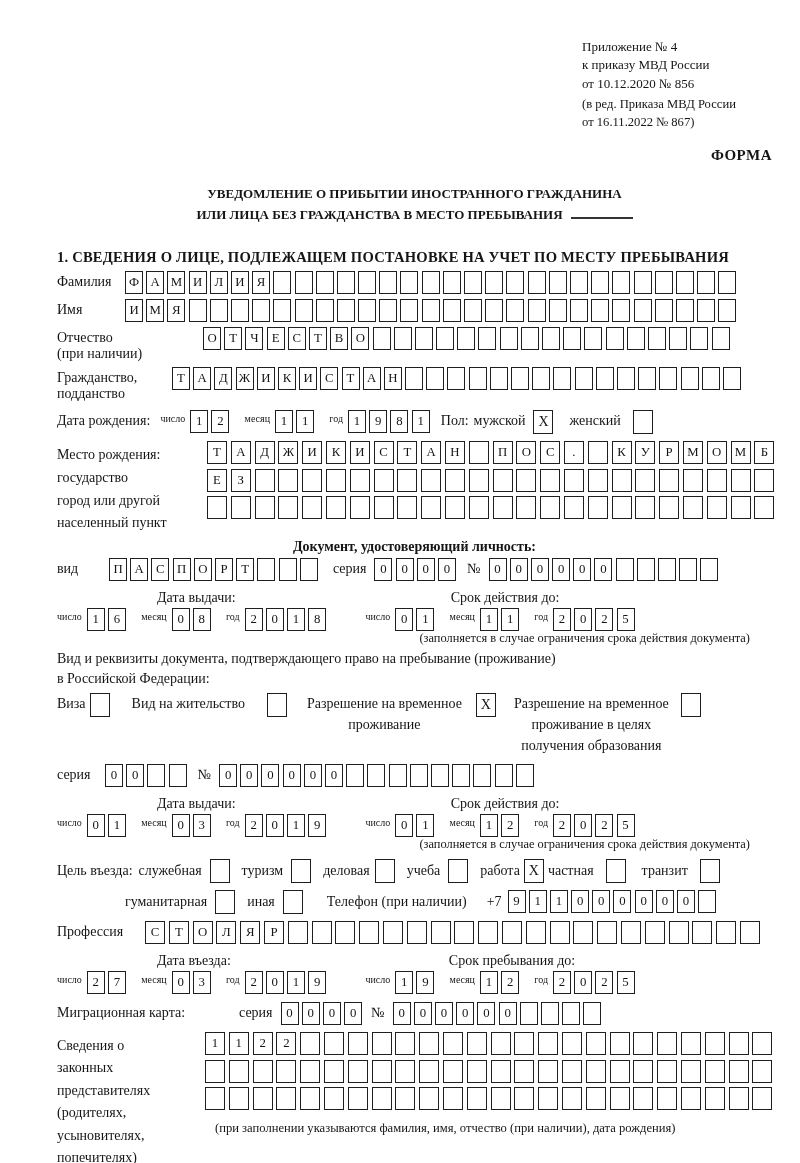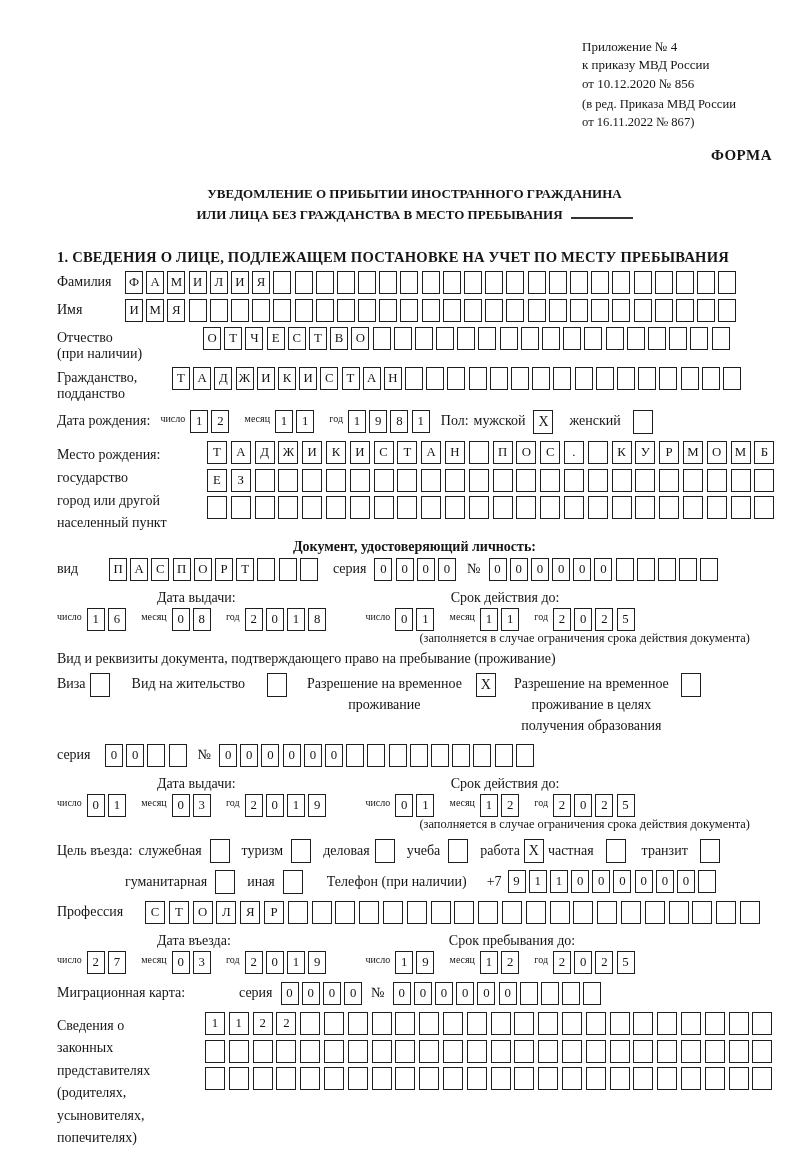--- a/index.html
+++ b/index.html
@@ -368,20 +368,21 @@
         <span class="dlabel">год</span>
         <span class="cell">2</span>
         <span class="cell">0</span>
         <span class="cell">2</span>
         <span class="cell">5</span>
       </span>
   </div>
   <div class="note">(заполняется в случае ограничения срока действия документа)</div>
 
   <div style="font-size:14px;margin-top:5px;">Вид и реквизиты документа, подтверждающего право на пребывание (проживание)</div>
+  <div style="font-size:14px;margin-top:4px;">в Российской Федерации:</div>
 
   <div class="row" style="margin-top:6px;">
     <span class="lbl">Виза</span>
     <span class="cb" style="margin-left:4px;"></span>
     <span class="lbl" style="margin-left:22px;">Вид на жительство</span>
     <span class="cb" style="margin-left:22px;"></span>
     <span class="visa-stack pre" style="margin-left:20px;">Разрешение на временное
 проживание</span>
     <span class="cb" style="margin-left:14px;">X</span>
     <span class="visa-stack pre" style="margin-left:18px;">Разрешение на временное
@@ -659,16 +660,17 @@
           <span class="cell cellw"></span>
           <span class="cell cellw"></span>
           <span class="cell cellw"></span>
           <span class="cell cellw"></span>
           <span class="cell cellw"></span>
           <span class="cell cellw"></span>
           <span class="cell cellw"></span>
           <span class="cell cellw"></span>
           <span class="cell cellw"></span>
         </span>
+      <span class="reps-note" style="margin-left:10px;">(при заполнении указываются фамилия, имя, отчество (при наличии), дата рождения)</span>
     </span>
   </div>
 
 </div>
 
 </body></html>

